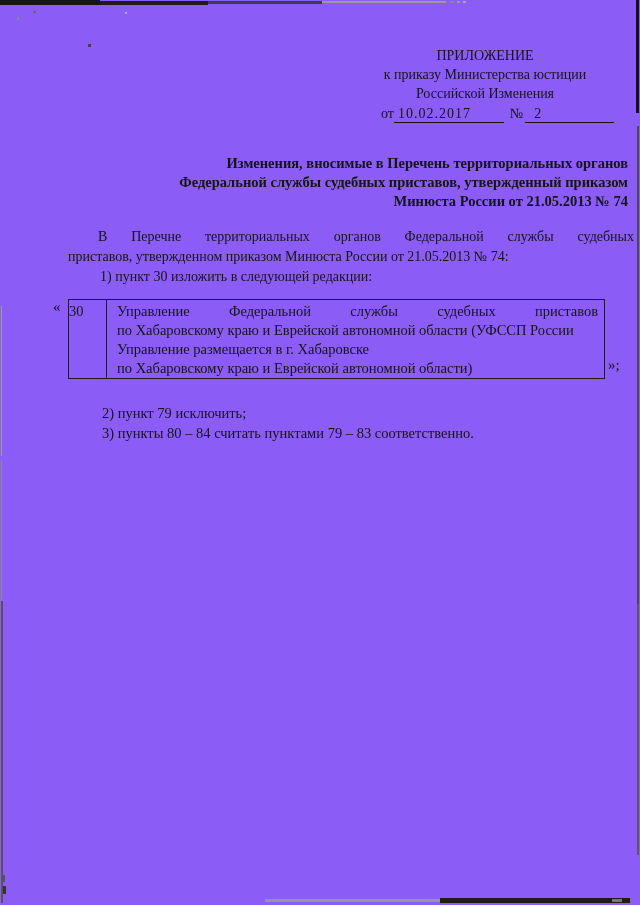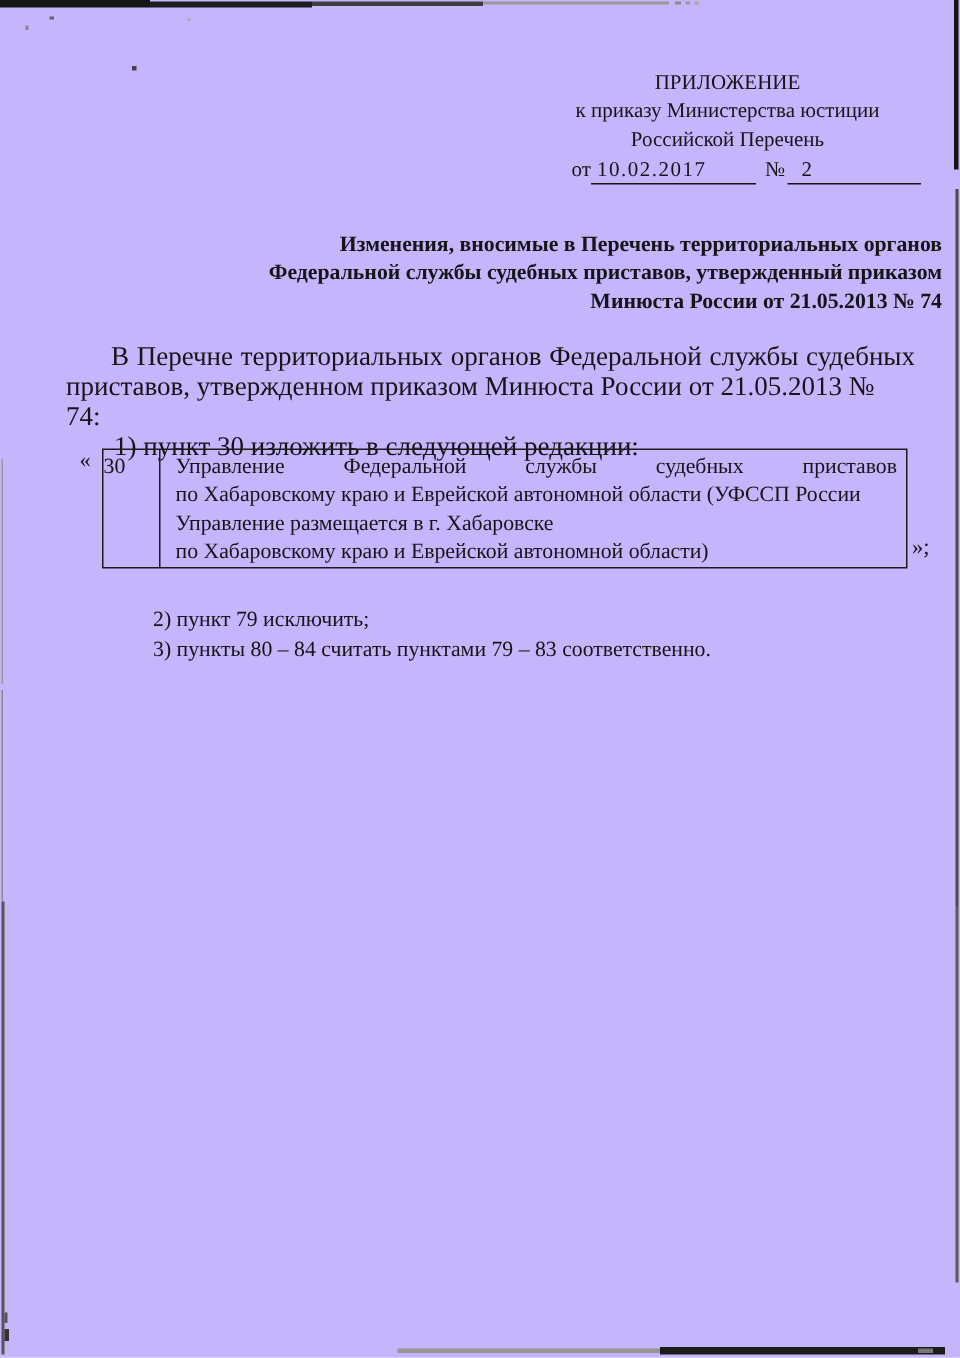--- a/index.html
+++ b/index.html
@@ -5,21 +5,21 @@
   html, body {
     margin: 0;
     padding: 0;
     background: #e8e8e8;
   }
   .page {
     position: relative;
     width: 640px;
     height: 905px;
     margin: 0 auto;
-    background: #c4b5fd;
+    background: #8b5cf6;
     overflow: hidden;
     font-family: "Liberation Serif", "DejaVu Serif", serif;
     color: #151515;
   }
   
   .artifact { position: absolute; }
   .edge-top-1   { left: 0;   top: 0; width: 100px; height: 5px; background: #161616; }
   .edge-top-2   { left: 100px; top: 1px; width: 108px; height: 4px; background: #1d1d1d; }
   .edge-top-3   { left: 208px; top: 1px; width: 114px; height: 3px; background: #3e3e3e; }
   .edge-top-4   { left: 322px; top: 1px; width: 124px; height: 2px; background: #9a9a9a; }
@@ -77,24 +77,24 @@
     width: 566px;
     font-size: 14.5px;
     font-weight: bold;
     line-height: 19px;
     text-align: right;
   }
 
   
   .body-paragraph {
     position: absolute;
-    left: 44px;
+    left: 68px;
     top: 227px;
     width: 566px;
-    font-size: 18px;
+    font-size: 14px;
     line-height: 20px;
   }
   .just-line { text-align: justify; text-align-last: justify; text-indent: 30px; }
   .indented { padding-left: 32px; }
 
   
   .quote-mark {
     position: absolute;
     font-size: 15px;
   }
@@ -159,21 +159,21 @@
   <div class="artifact spk1"></div>
   <div class="artifact spk2"></div>
   <div class="artifact spk3"></div>
   <div class="artifact spk4"></div>
   <div class="artifact spk5"></div>
   <div class="artifact spk6"></div>
 
   <div class="header-block">
     <div>ПРИЛОЖЕНИЕ</div>
     <div>к приказу Министерства юстиции</div>
-    <div>Российской Перечень</div>
+    <div>Российской Изменения</div>
     <div class="header-date-line"><span>от</span><span class="fill-line fill-date">10.02.2017</span><span class="num-sign">№</span><span class="fill-line fill-num">2</span></div>
   </div>
 
   <div class="doc-title">
     <div>Изменения, вносимые в Перечень территориальных органов</div>
     <div>Федеральной службы судебных приставов, утвержденный приказом</div>
     <div>Минюста России от 21.05.2013 № 74</div>
   </div>
 
   <div class="body-paragraph">

